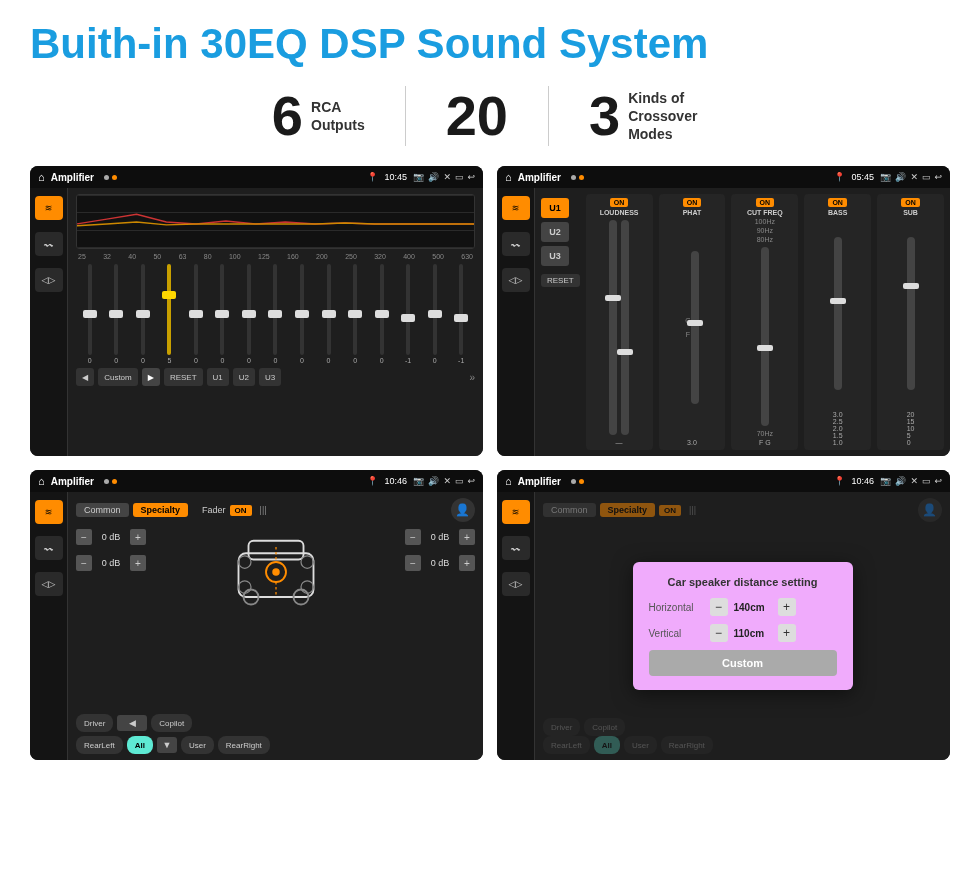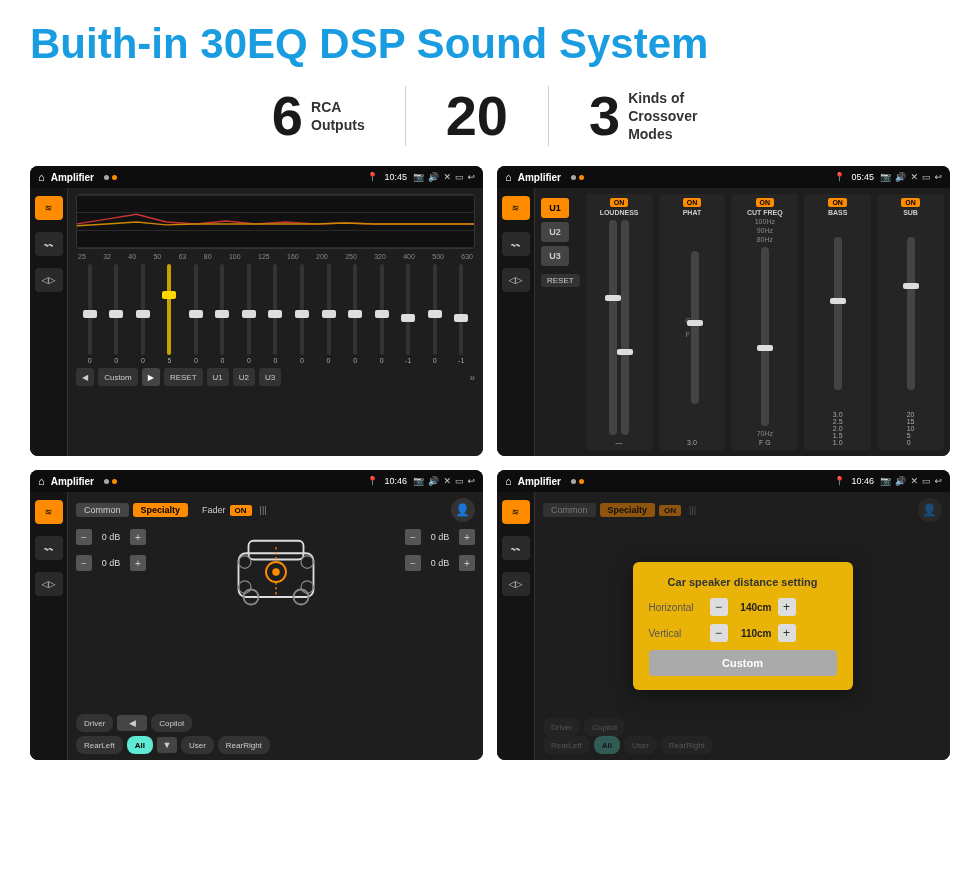--- a/index.html
+++ b/index.html
@@ -393,21 +393,21 @@
       align-items: center;
     }
     .footer-btn.active-btn { background: #5eead4; color: #000; font-weight: bold; }
 
     
     .distance-dialog {
       position: absolute;
       top: 50%;
       left: 50%;
       transform: translate(-50%, -50%);
-      background: #eab308;
+      background: #f0abfc;
       border-radius: 6px;
       padding: 14px 16px;
       width: 220px;
       z-index: 10;
       box-shadow: 0 4px 20px rgba(0,0,0,0.5);
     }
     .dialog-title {
       font-size: 11px;
       color: #333;
       font-weight: bold;
@@ -434,21 +434,21 @@
       align-items: center;
       justify-content: center;
       font-size: 12px;
       color: #333;
     }
     .dialog-val {
       font-size: 10px;
       font-weight: bold;
       color: #222;
       min-width: 38px;
-      text-align: right;
+      text-align: left;
     }
     .dialog-plus {
       width: 18px;
       height: 18px;
       background: #ddd;
       border-radius: 3px;
       display: flex;
       align-items: center;
       justify-content: center;
       font-size: 12px;

